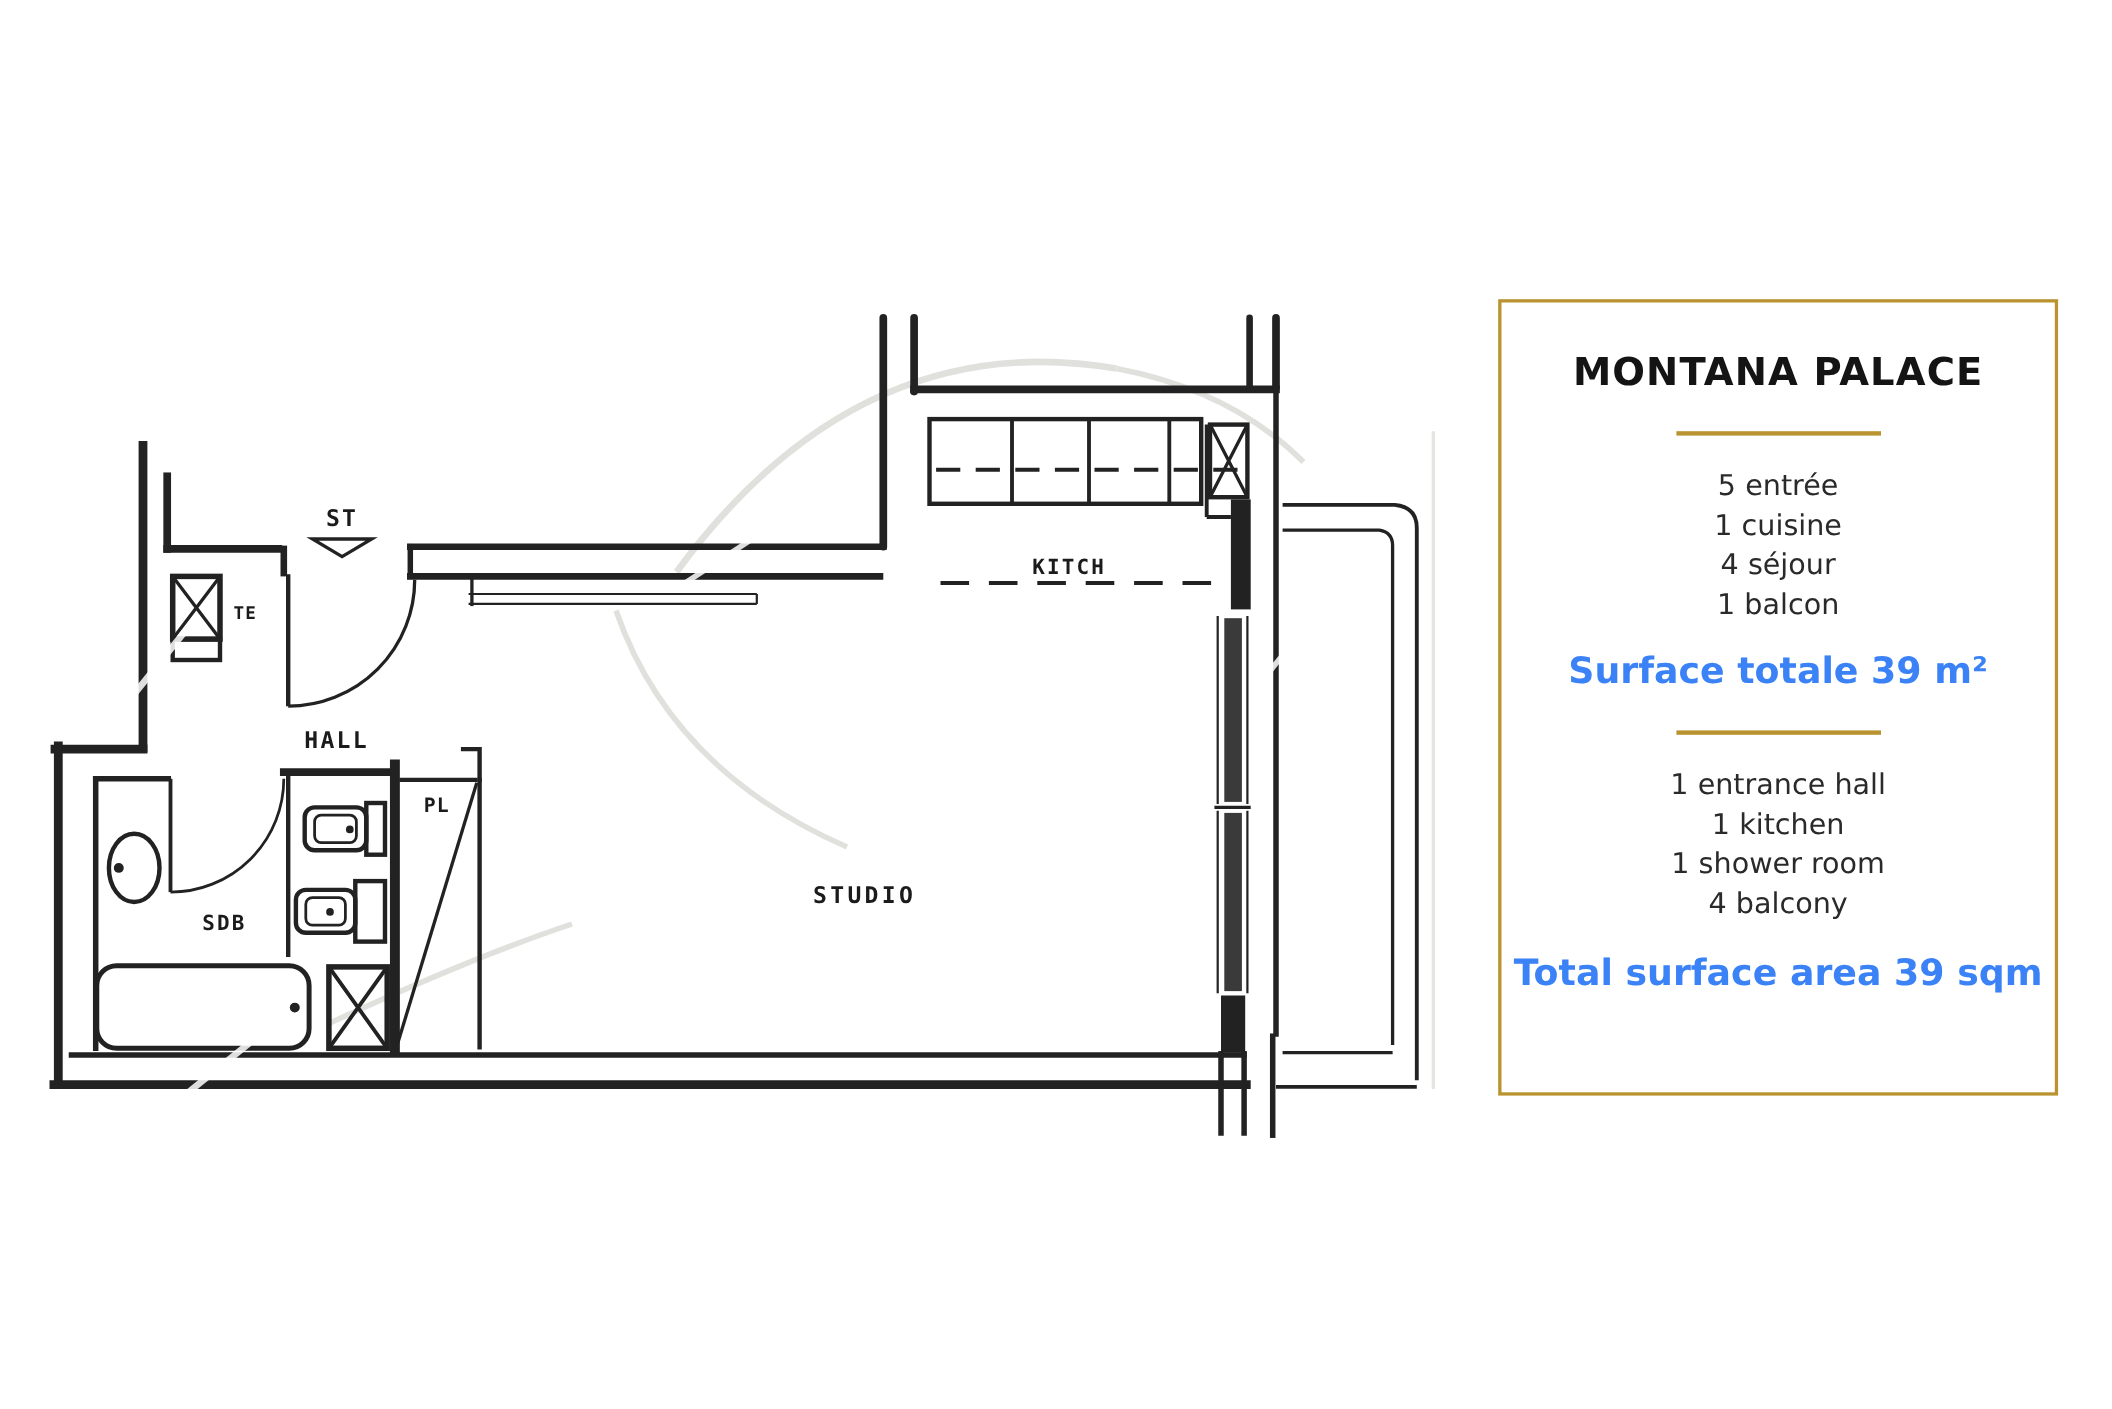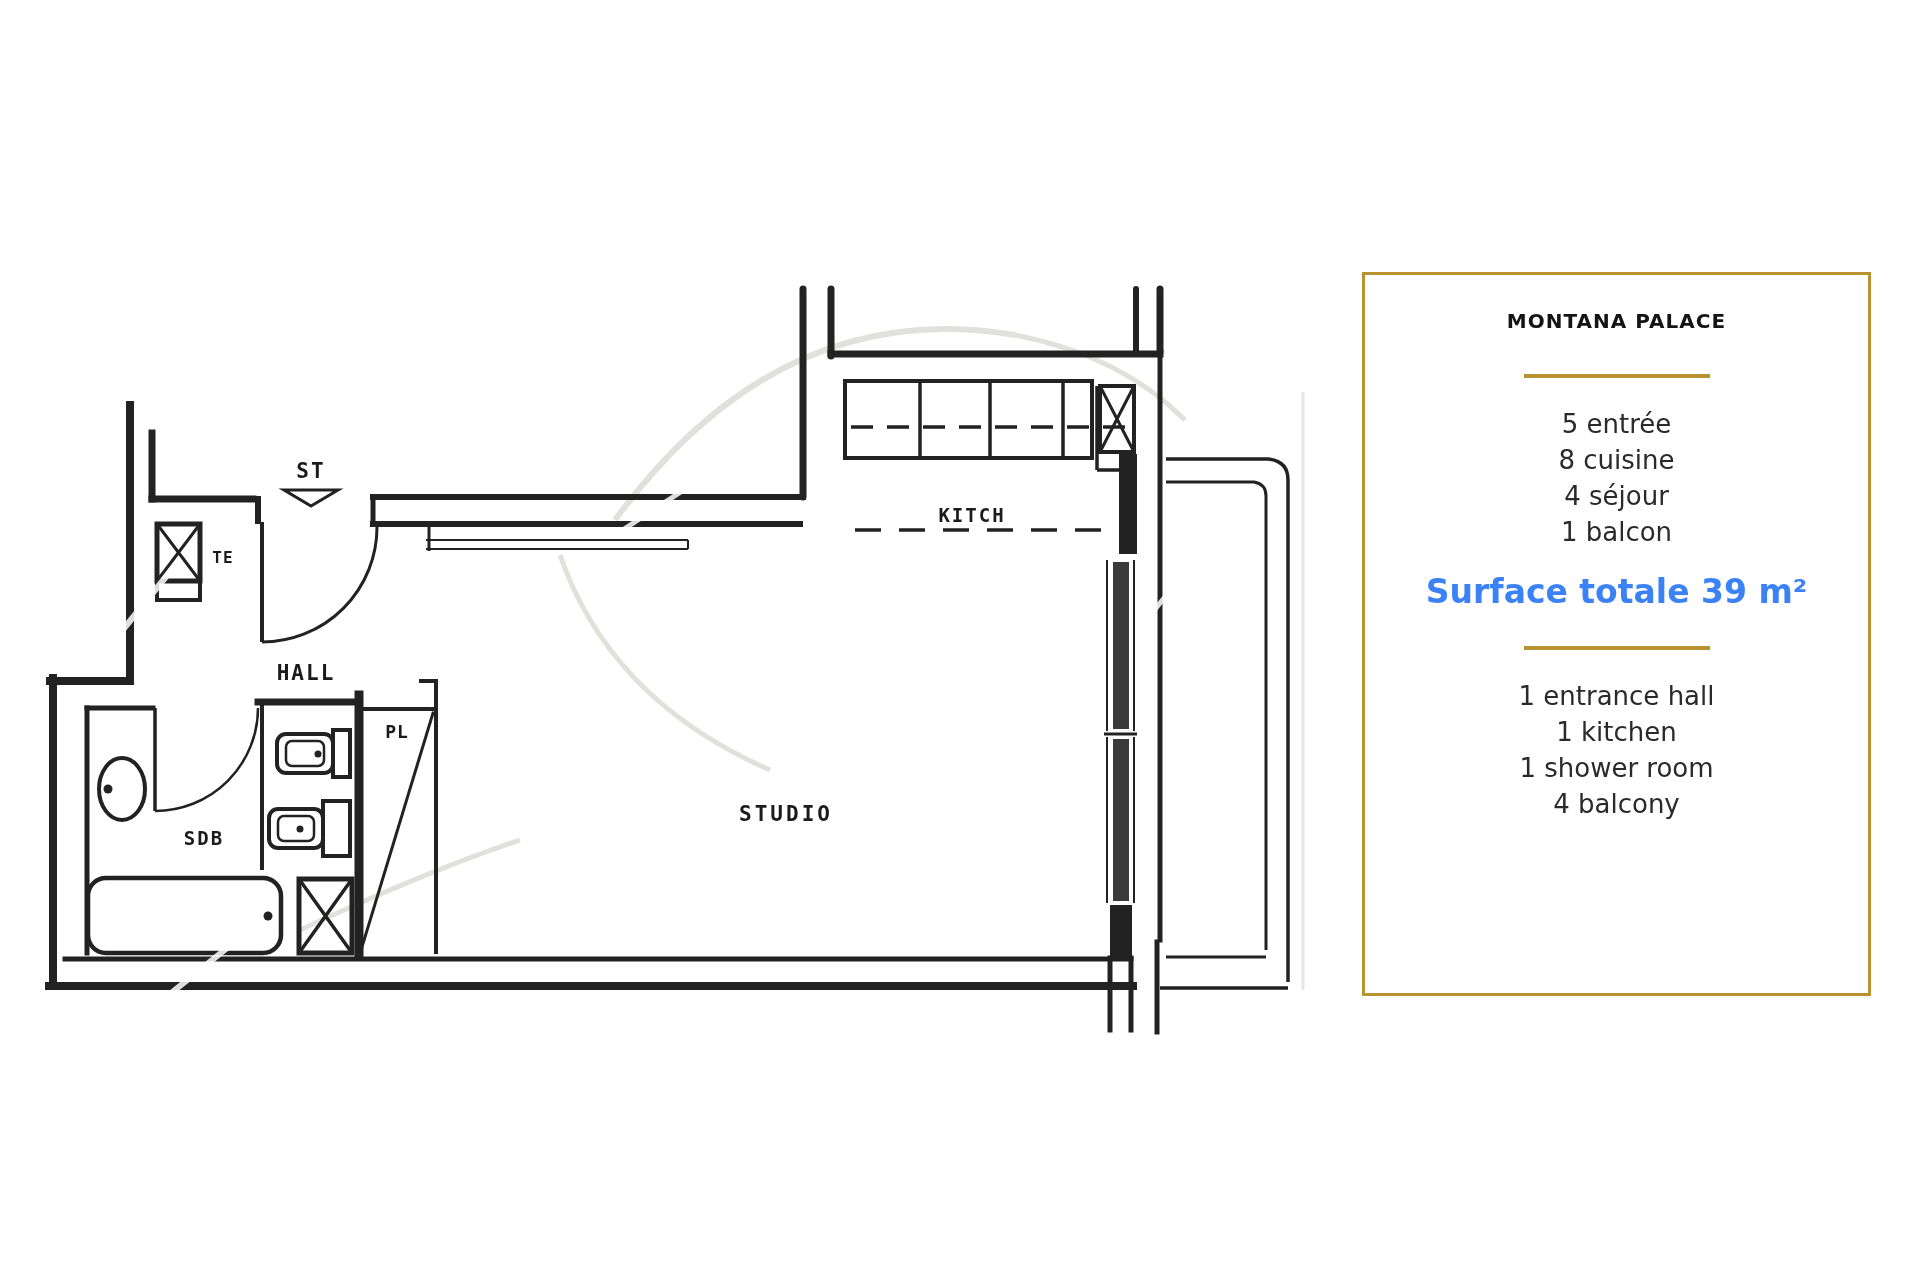--- a/index.html
+++ b/index.html
@@ -4,21 +4,21 @@
 <style>
   html,body{margin:0;padding:0;background:#ffffff;}
   body{width:1920px;height:1281px;position:relative;overflow:hidden;
        font-family:"DejaVu Sans",sans-serif;}
   #plan{position:absolute;left:0;top:0;width:1920px;height:1281px;}
   .plan-label{font-family:"DejaVu Sans Mono",monospace;font-weight:bold;fill:#1b1b1b;}
   
   .panel{position:absolute;left:1362px;top:272px;width:509px;height:724px;
          box-sizing:border-box;border:3px solid #b8932f;background:#ffffff;
          text-align:center;color:#1e1e1e;}
-  .panel h1{margin:0;padding-top:27px;font-size:20px;line-height:38px;
+  .panel h1{margin:18px;padding-top:27px;font-size:35px;line-height:38px;
             font-weight:bold;letter-spacing:1px;color:#141414;}
   .divider{width:186px;height:4px;margin:34px auto 0 auto;background:#b8932f;}
   .room-list{list-style:none;margin:28px 0 0 0;padding:0;}
   .room-list li{font-size:26px;line-height:36px;color:#2a2a2a;font-weight:400;}
   .total-line{margin:22px 0 0 0;font-size:33px;line-height:40px;font-weight:bold;color:#3b82f6;}
   .total-line.second{margin-top:24px;}
   .room-list.second{margin-top:28px;}
 </style>
 </head>
 <body>
@@ -175,29 +175,30 @@
   <text class="plan-label" x="786" y="821" font-size="21" letter-spacing="3" text-anchor="middle">STUDIO</text>
   <text class="plan-label" x="972" y="522" font-size="19" letter-spacing="2" text-anchor="middle">KITCH</text>
 </svg>
 
 <div class="panel">
   <h1>MONTANA PALACE</h1>
   <div class="divider"></div>
 
   <ul class="room-list">
     <li>5 entrée</li>
-    <li>8 cuisine</li>
+    <li>1 cuisine</li>
     <li>4 séjour</li>
     <li>1 balcon</li>
   </ul>
 
   <p class="total-line">Surface totale 39 m²</p>
 
   <div class="divider"></div>
 
   <ul class="room-list second">
     <li>1 entrance hall</li>
     <li>1 kitchen</li>
     <li>1 shower room</li>
     <li>4 balcony</li>
   </ul>
 
+  <p class="total-line second">Total surface area 39 sqm</p>
 </div>
 
 </body></html>

